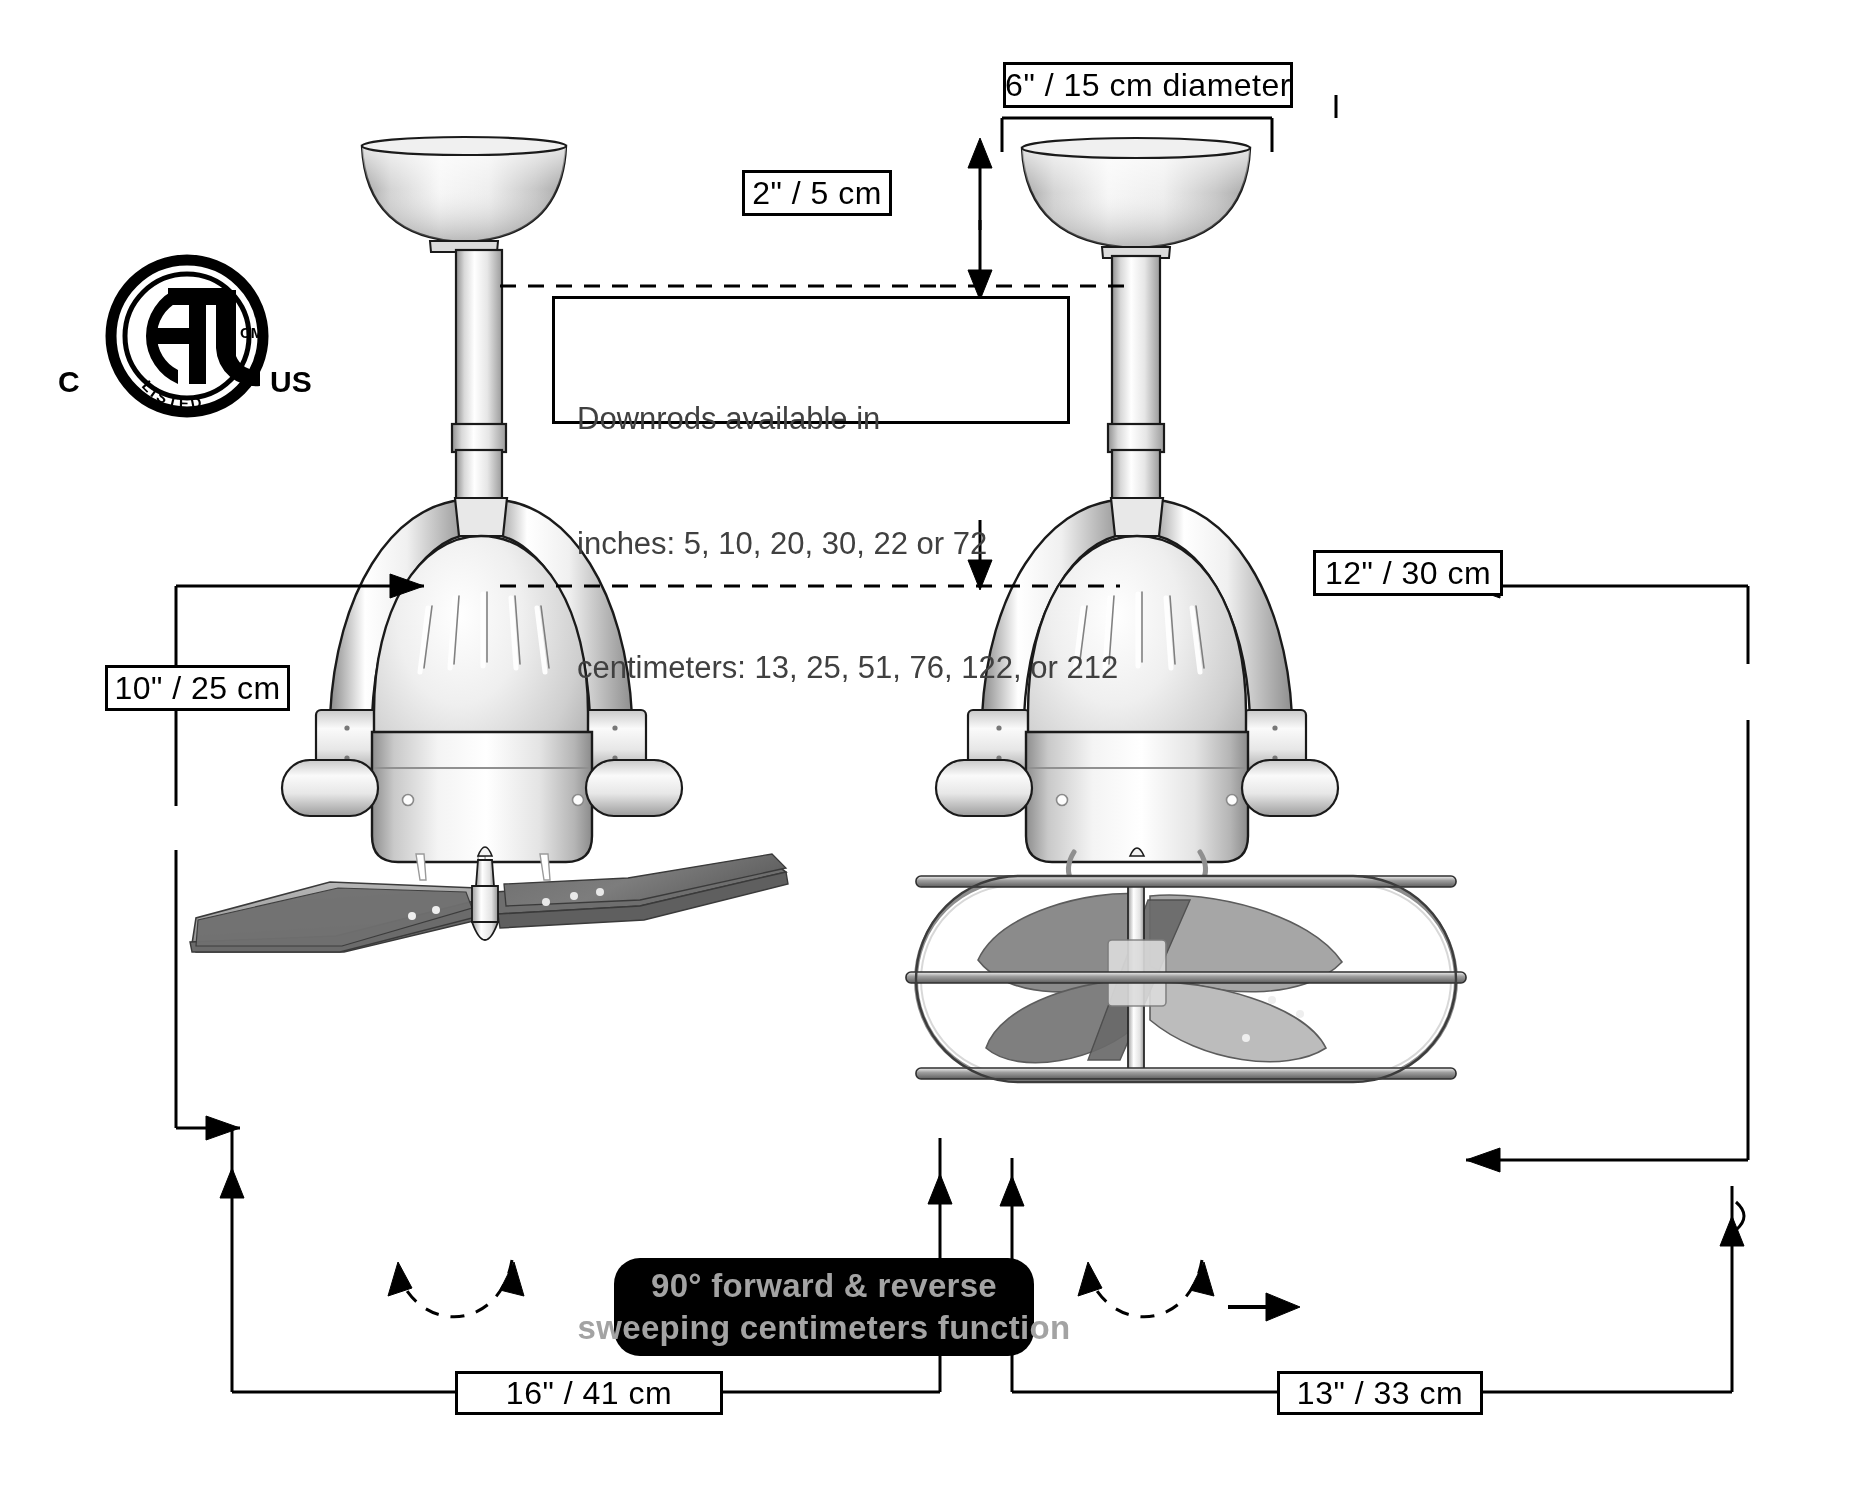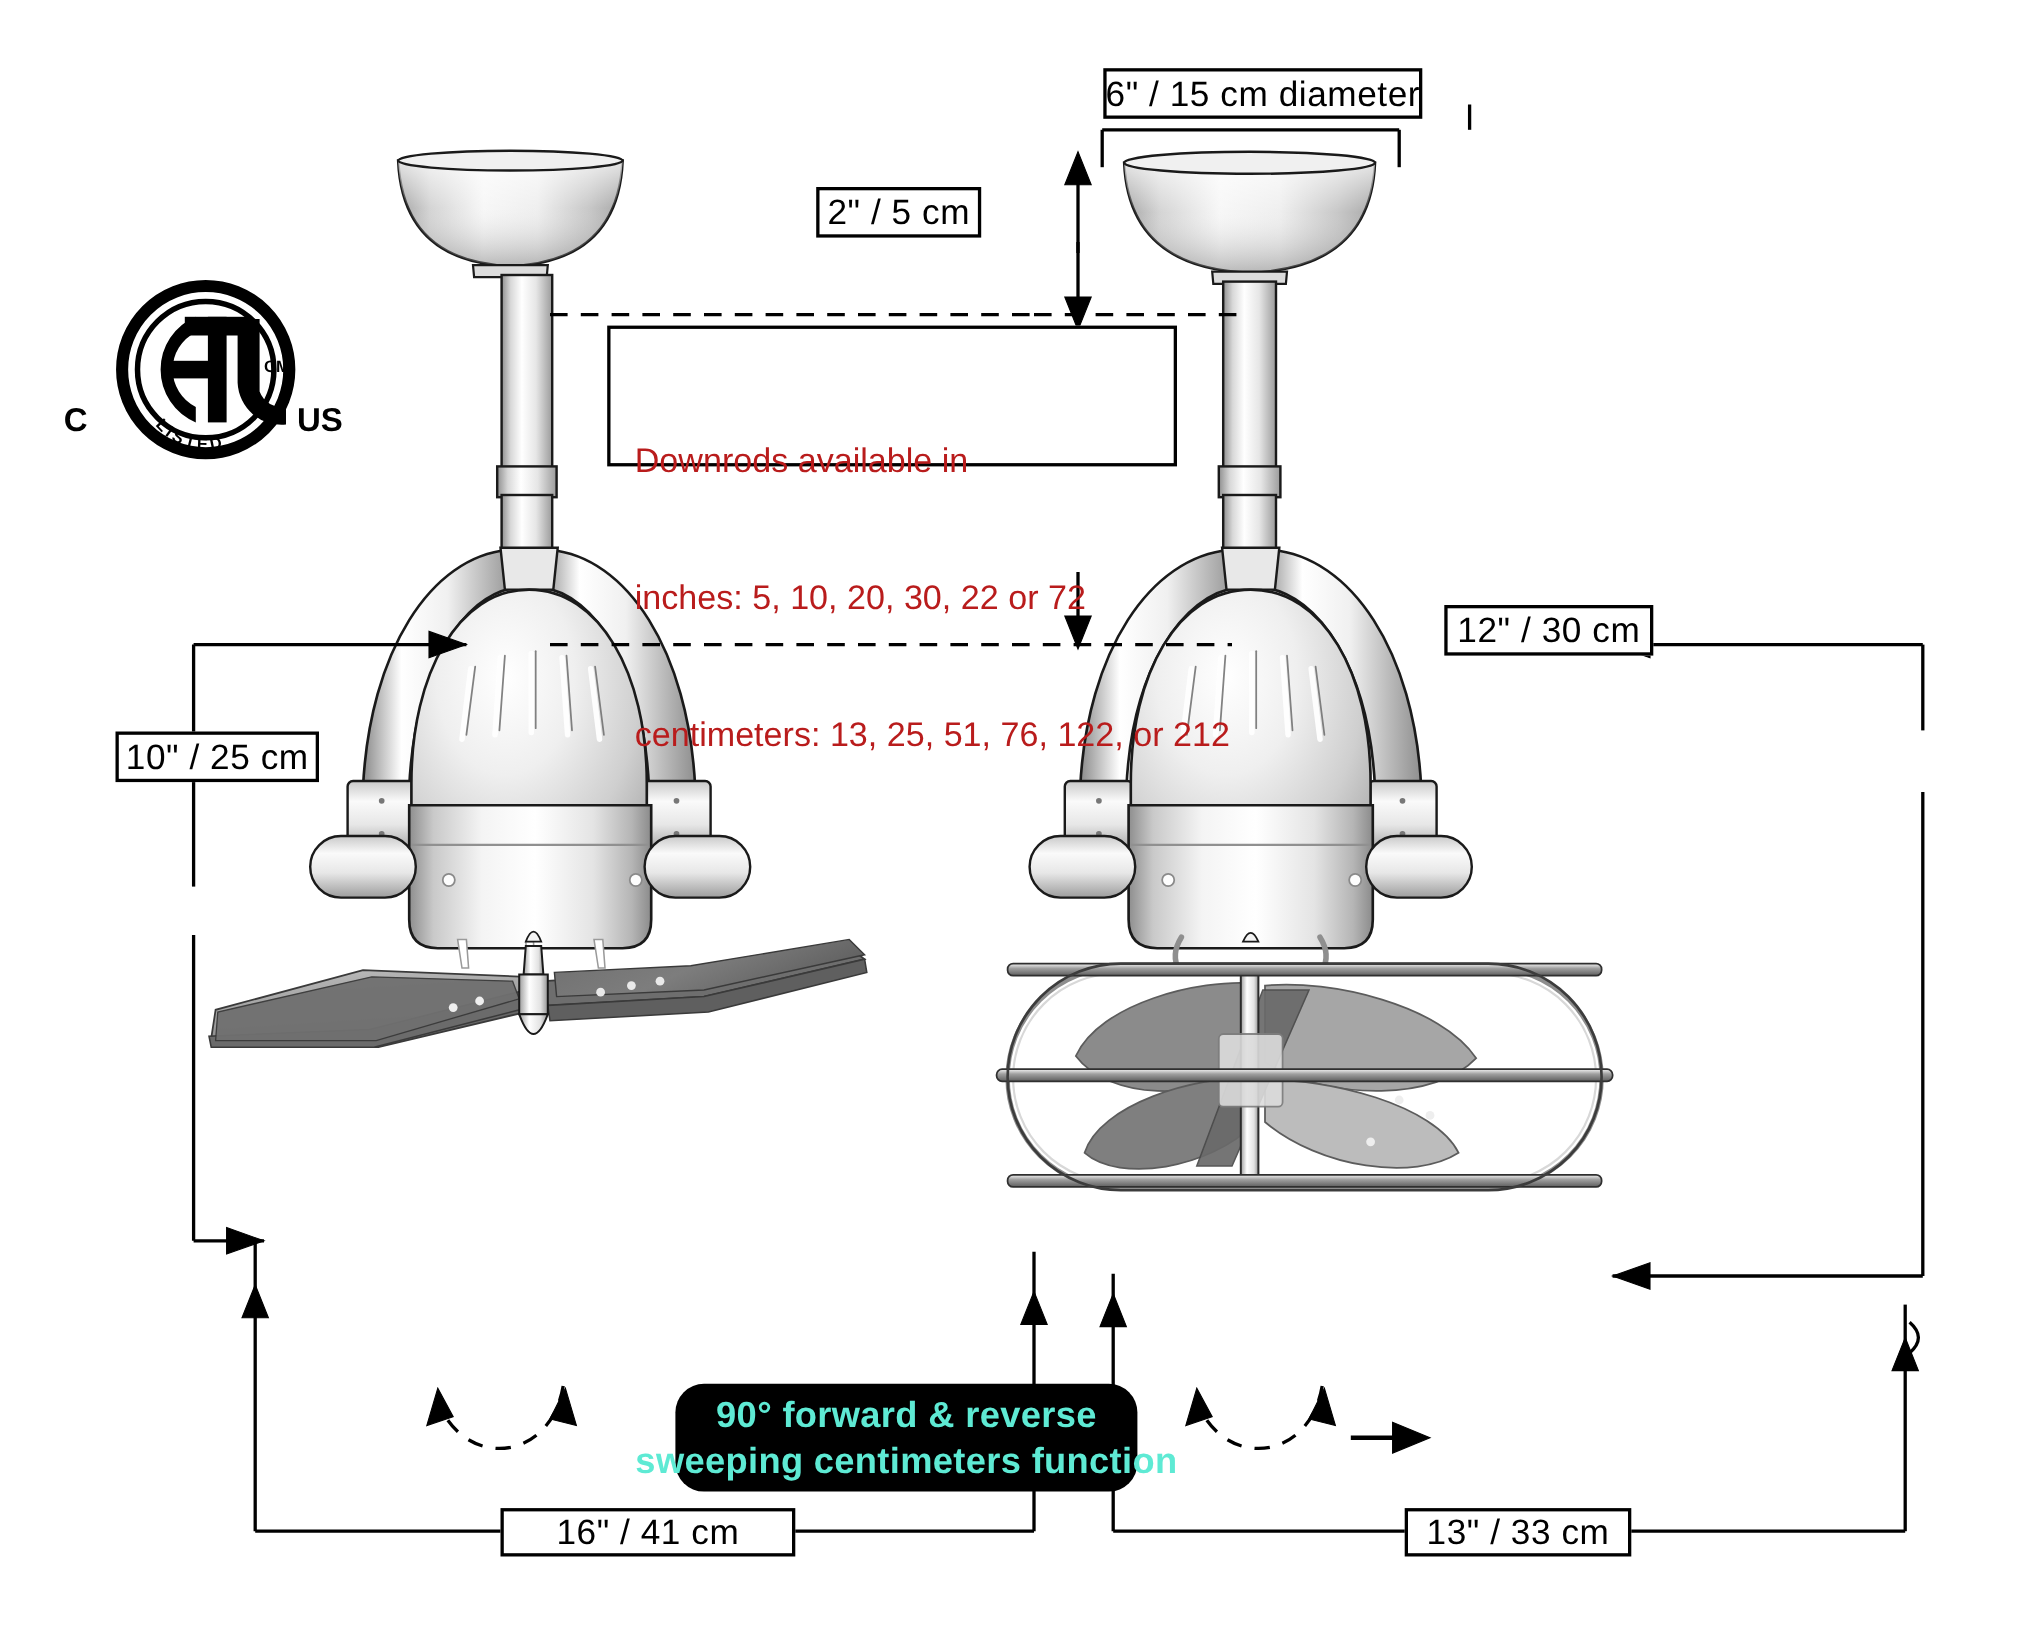--- a/index.html
+++ b/index.html
@@ -40,28 +40,28 @@
     padding: 0 14px;
   }
   .notebox {
     position: absolute;
     border: 3px solid #000;
     background: #fff;
     box-sizing: border-box;
     font-family: "Liberation Sans", sans-serif;
     font-size: 31px;
     line-height: 1.34;
-    color: #b91c1c;
+    color: #404040;
     padding: 16px 36px 14px 22px;
     white-space: pre;
   }
   .pillbox {
     position: absolute;
     background: #000;
-    color: #5eead4;
+    color: #a3a3a3;
     border-radius: 26px;
     box-sizing: border-box;
     display: flex;
     flex-direction: column;
     align-items: center;
     justify-content: center;
     font-family: "Liberation Sans", sans-serif;
     font-size: 33px;
     line-height: 1.28;
     font-weight: 600;

